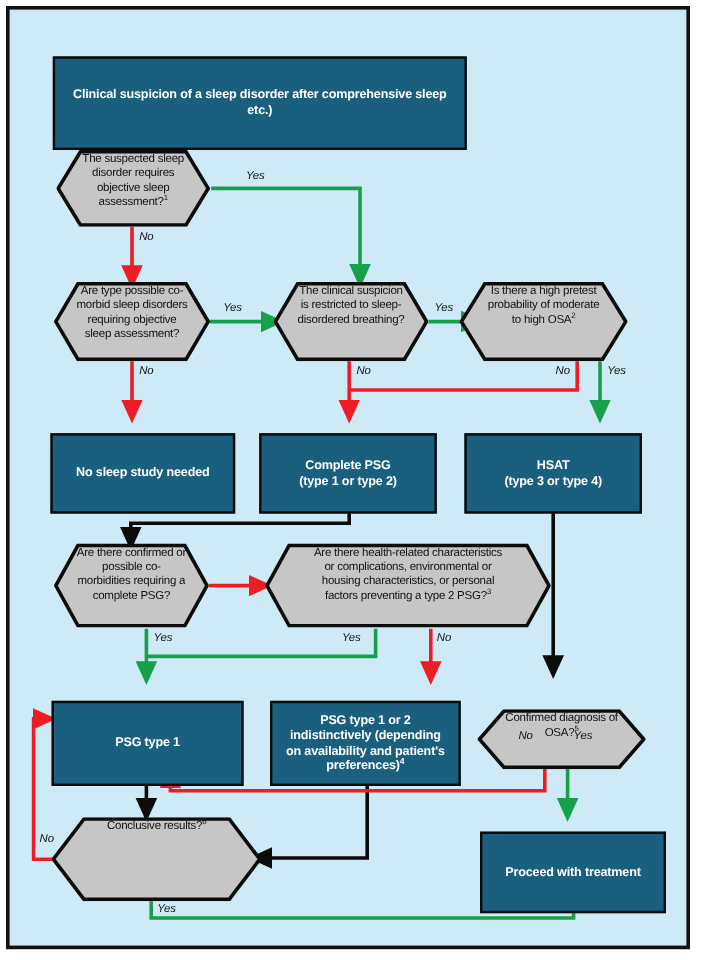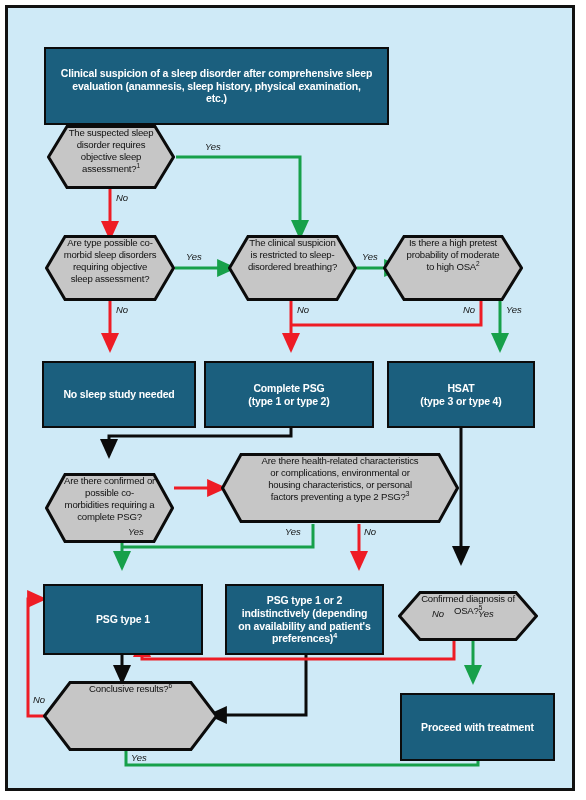--- a/index.html
+++ b/index.html
@@ -123,21 +123,20 @@
 
     <path d="M44,716 L28,716 L28,599 L37,599" stroke="#ee1c25" marker-end="url(#ah-red)"></path>
 
     <path d="M126,751 L126,765 L478,765 L478,750" stroke="#17a04a" marker-end="url(#ah-green)"></path>
   </g>
 </svg>
 
 <div class="node process" style="left:44px;top:33px;width:345px;height:78px;">
   <div>
     <div>Clinical suspicion of a sleep disorder after comprehensive sleep</div>
-    <div>evaluation (anamnesis, sleep history, physical  examination,</div>
     <div>etc.)</div>
   </div>
 </div>
 
 <div class="hexwrap" style="left:47px;top:125px;width:128px;height:64px;">
   <svg width="128" height="64" viewBox="0 0 128 64">
     <polygon points="1.5,32 20,1.5 108,1.5 126.5,32 108,62.5 20,62.5" fill="#c6c6c6" stroke="#0b0b0b" stroke-width="3"></polygon>
   </svg>
   <div class="hextext" style="padding:2px 12px;">
     <div>
@@ -186,35 +185,35 @@
       <div>probability of moderate</div>
       <div><span>to high OSA</span><sup>2</sup></div>
     </div>
   </div>
 </div>
 
 <div class="node process" style="left:42px;top:347px;width:154px;height:67px;justify-content:center;">
   <div>No sleep study needed</div>
 </div>
 
-<div class="node process" style="left:204px;top:347px;width:170px;height:67px;">
+<div class="node process" style="left:216px;top:347px;width:148px;height:67px;">
   <div>
     <div>Complete PSG</div>
     <div>(type 1 or type 2)</div>
   </div>
 </div>
 
 <div class="node process" style="left:387px;top:347px;width:148px;height:67px;">
   <div>
     <div>HSAT</div>
     <div>(type 3 or type 4)</div>
   </div>
 </div>
 
-<div class="hexwrap" style="left:45px;top:453px;width:129px;height:70px;margin-top:20px;">
+<div class="hexwrap" style="left:45px;top:453px;width:129px;height:70px;">
   <svg width="129" height="70" viewBox="0 0 129 70">
     <polygon points="1.5,35 20,1.5 109,1.5 127.5,35 109,68.5 20,68.5" fill="#c6c6c6" stroke="#0b0b0b" stroke-width="3"></polygon>
   </svg>
   <div class="hextext" style="padding:2px 6px;">
     <div>
       <div>Are there confirmed or</div>
       <div>possible co-</div>
       <div>morbidities requiring a</div>
       <div>complete PSG?</div>
     </div>

